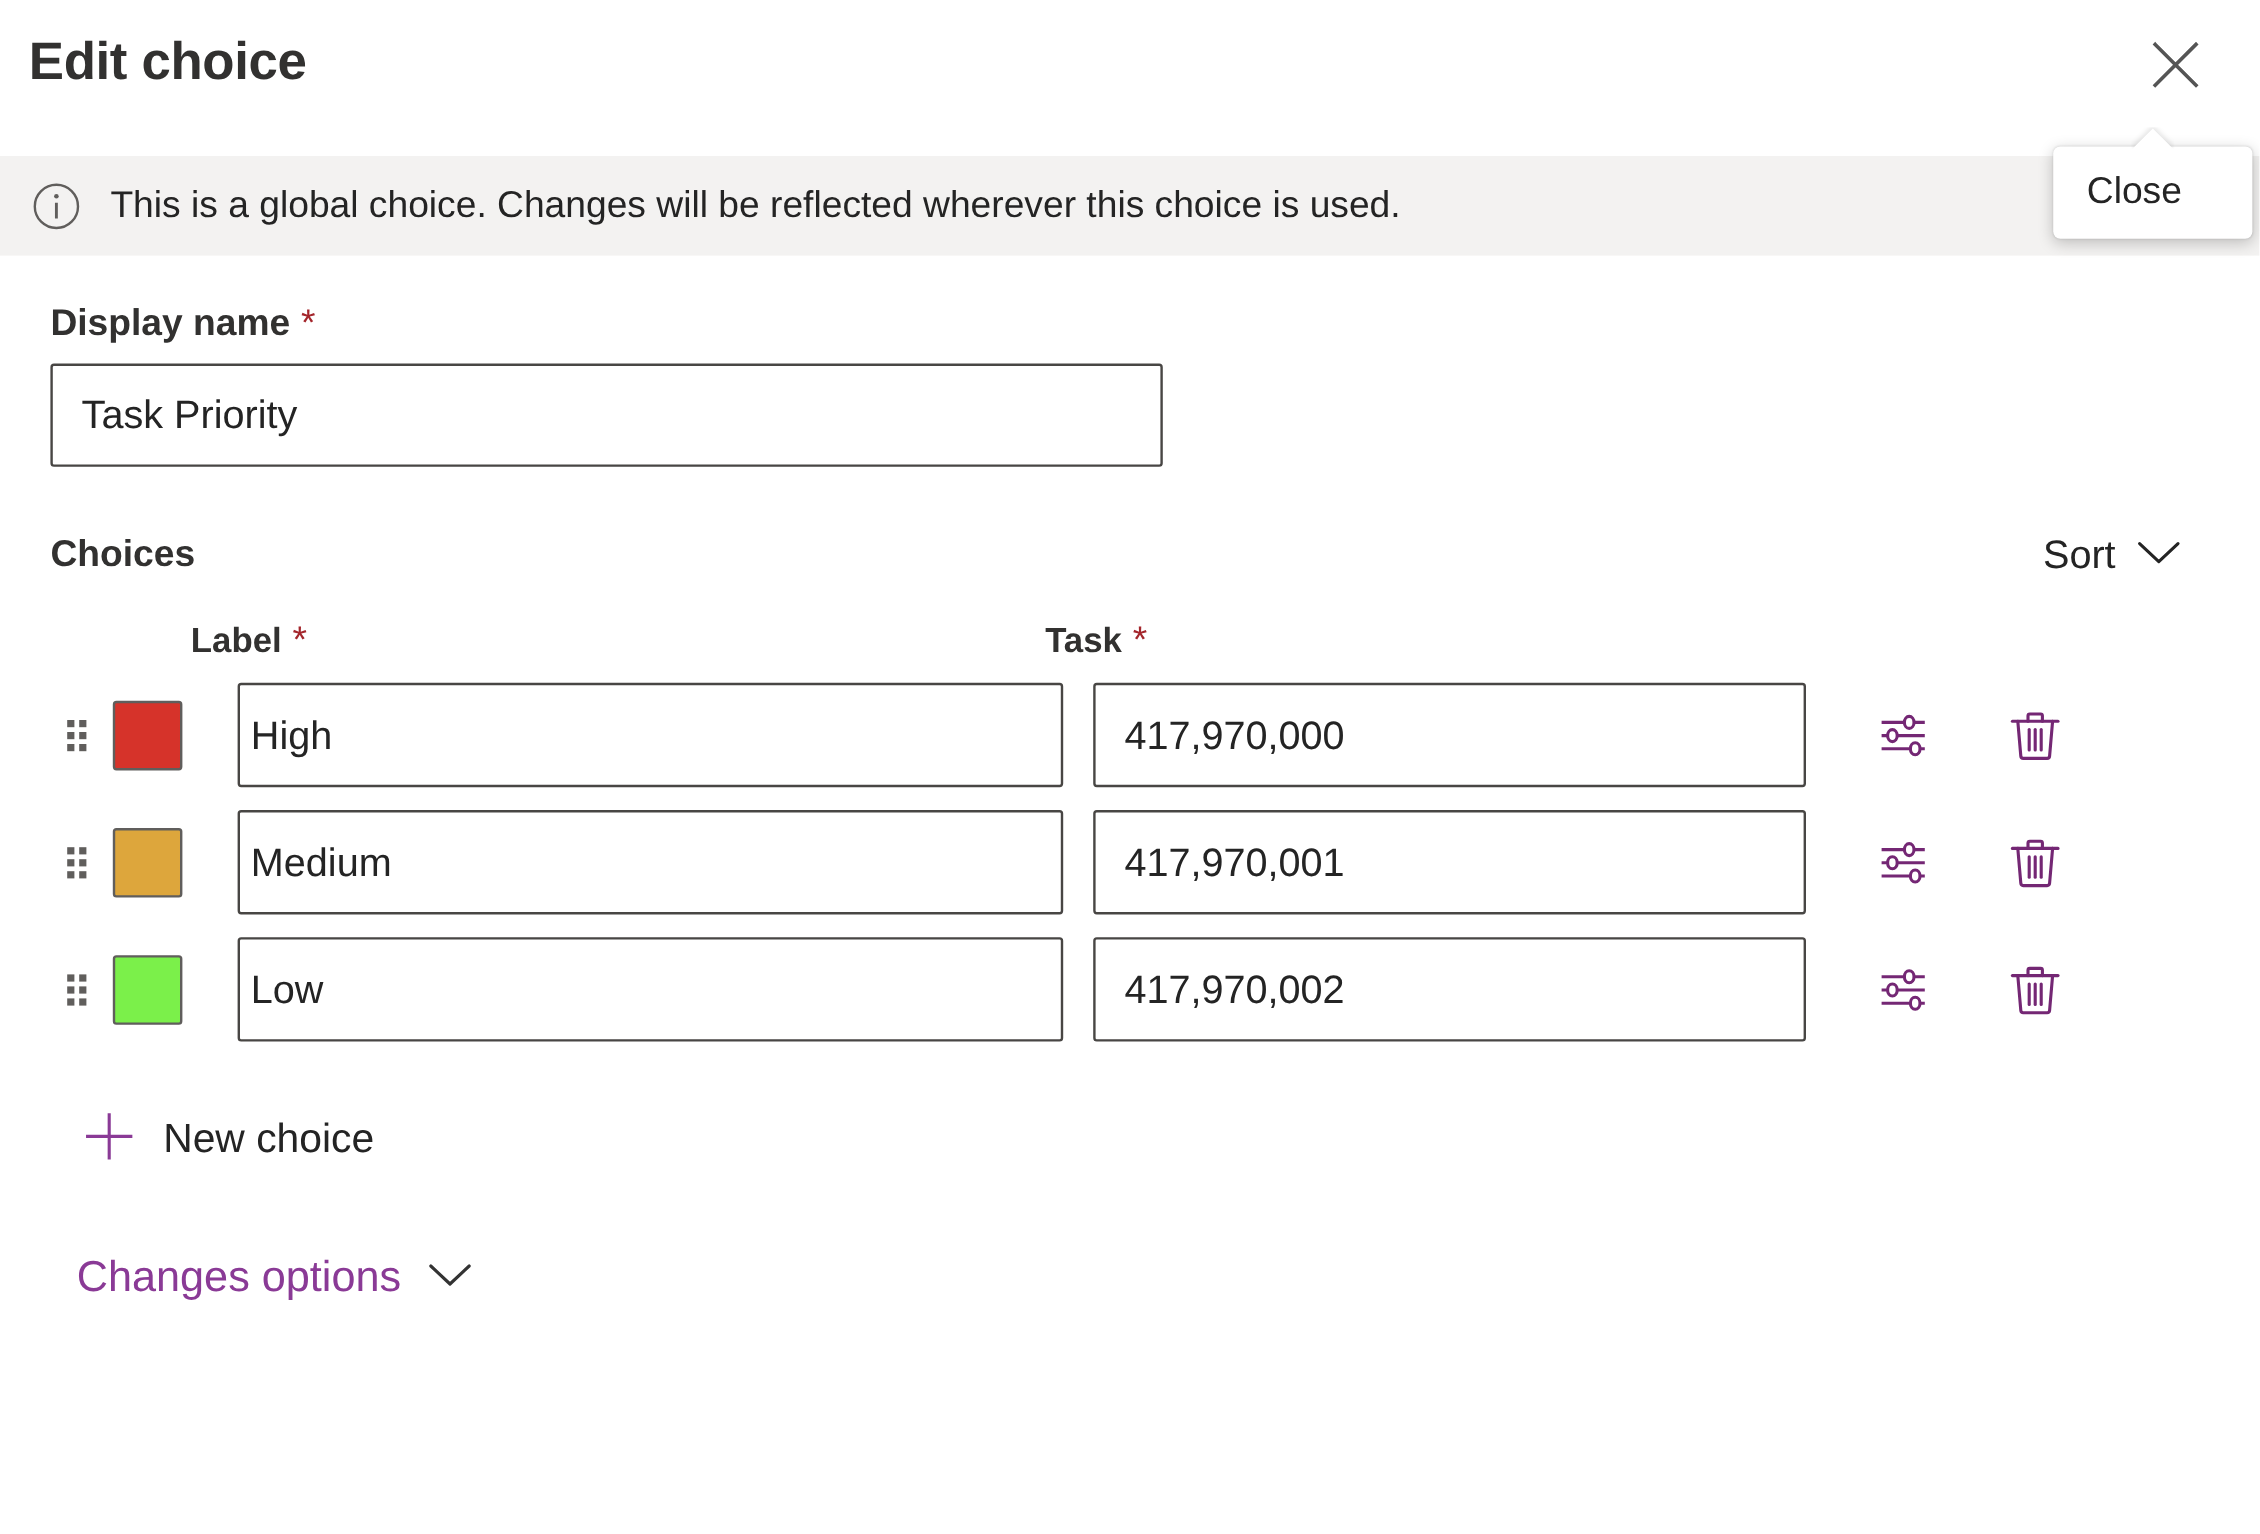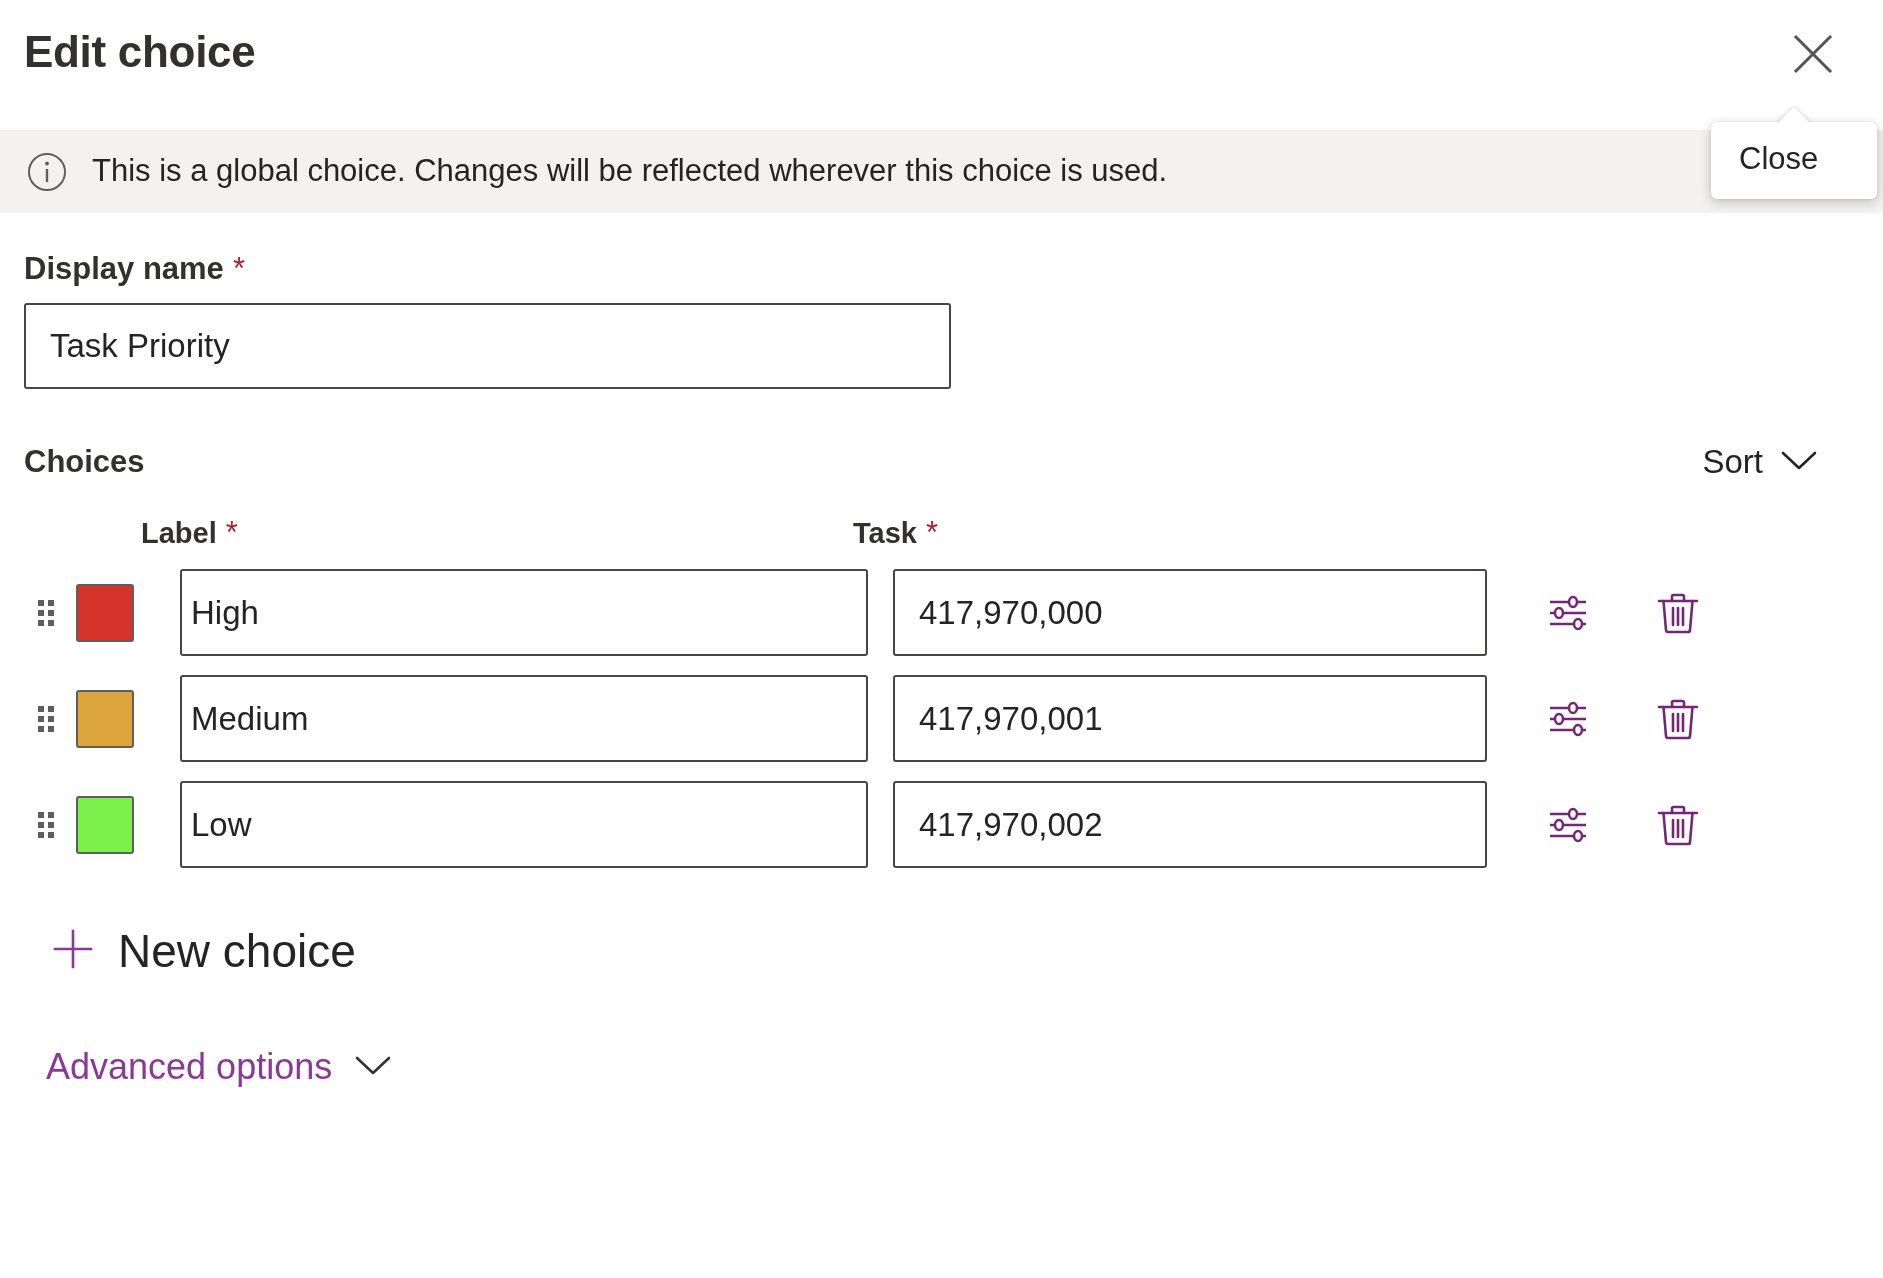--- a/index.html
+++ b/index.html
@@ -106,20 +106,21 @@
   .info-text {
     font-size: 31px;
     color: #242424;
     line-height: 1.25;
   }
 
   
   .body-wrap {
     padding: 0 24px;
     box-sizing: border-box;
+    margin-left: 18px;
   }
 
   .field-label {
     font-size: 31px;
     font-weight: 700;
     color: #323130;
     margin-top: 38px;
     margin-bottom: 16px;
     display: flex;
     align-items: baseline;
@@ -257,21 +258,21 @@
     display: flex;
     align-items: center;
     gap: 22px;
     margin-top: 48px;
     margin-left: 22px;
     cursor: pointer;
     width: max-content;
     padding: 8px 12px 8px 4px;
   }
   .new-choice-label {
-    font-size: 46px;
+    font-size: 34px;
     color: #242424;
   }
 
   
   .advanced-options {
     display: flex;
     align-items: center;
     gap: 20px;
     margin-top: 60px;
     margin-left: 22px;
@@ -478,21 +479,21 @@
     <span>
       <svg width="46" height="46" viewBox="0 0 46 46" aria-hidden="true">
         <path d="M5 23 L41 23 M23 5 L23 41" stroke="#8a3a96" stroke-width="2.6" stroke-linecap="square"></path>
       </svg>
     </span>
     <span class="new-choice-label">New choice</span>
   </div>
 
   
   <div class="advanced-options">
-    <span class="advanced-label">Advanced options</span>
+    <span class="advanced-label">Changes options</span>
     <span>
       <svg width="42" height="26" viewBox="0 0 42 26" aria-hidden="true">
         <path d="M5 6 L21 21 L37 6" stroke="#333333" stroke-width="2.6" fill="none" stroke-linecap="round" stroke-linejoin="round"></path>
       </svg>
     </span>
   </div>
 
 </div>
 
 </body></html>

